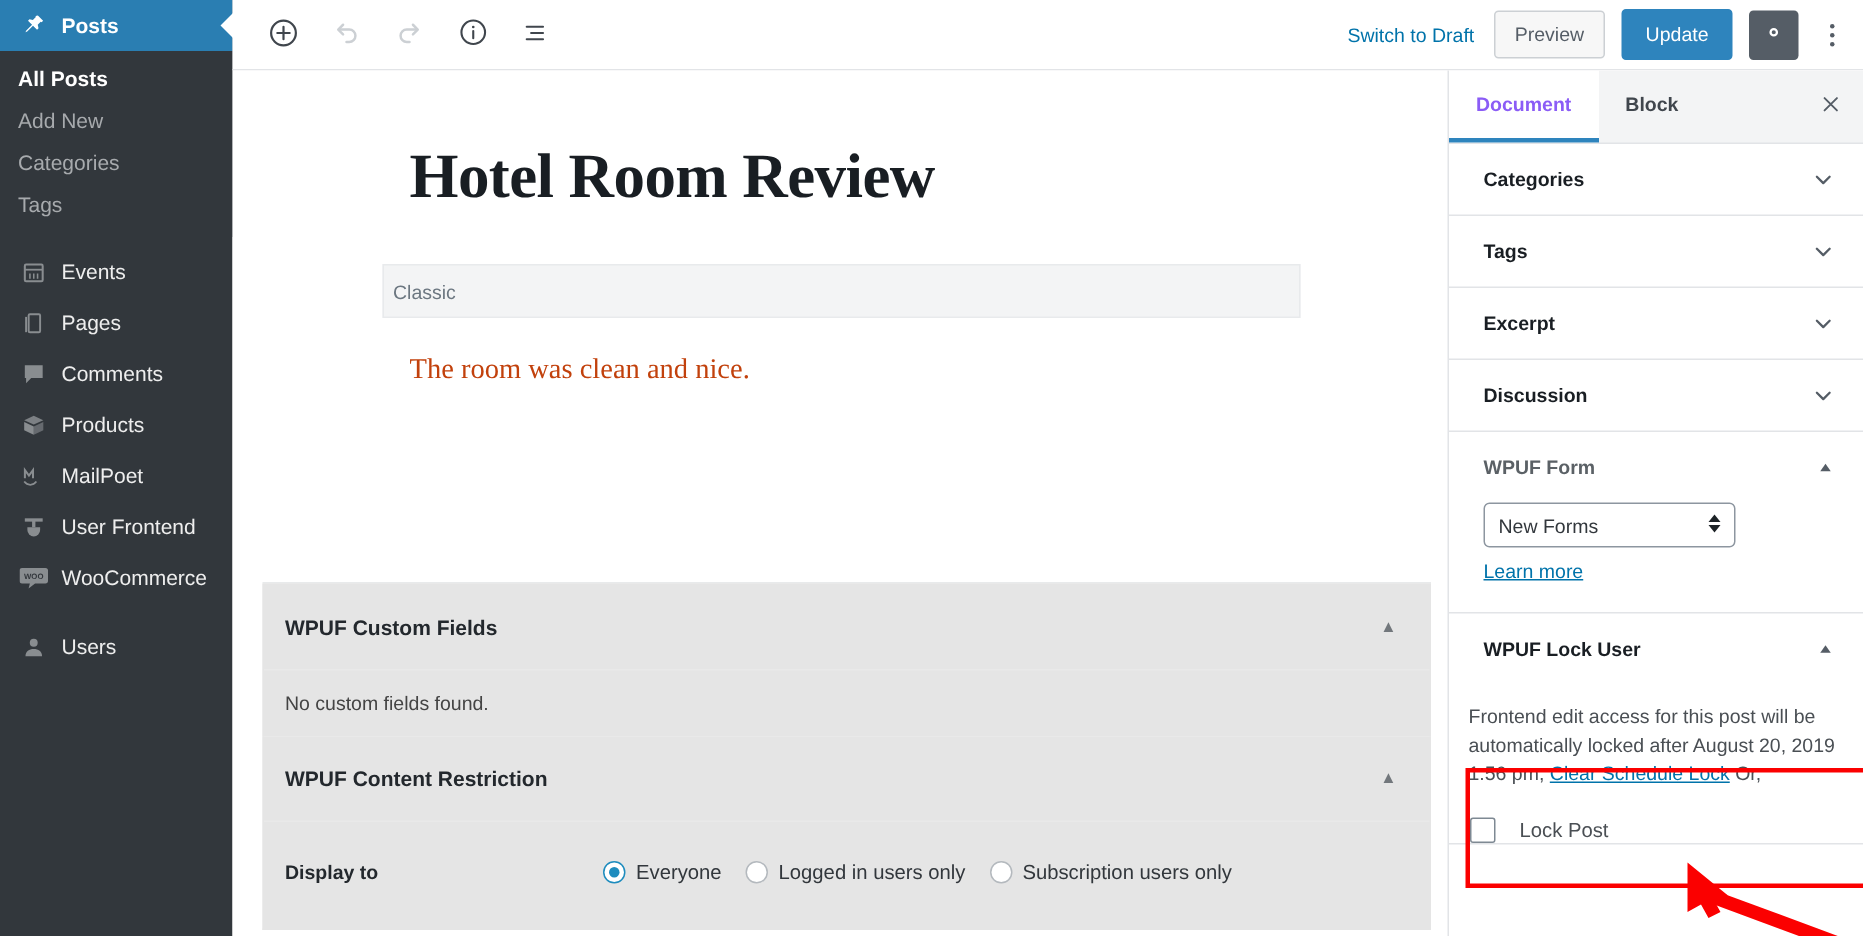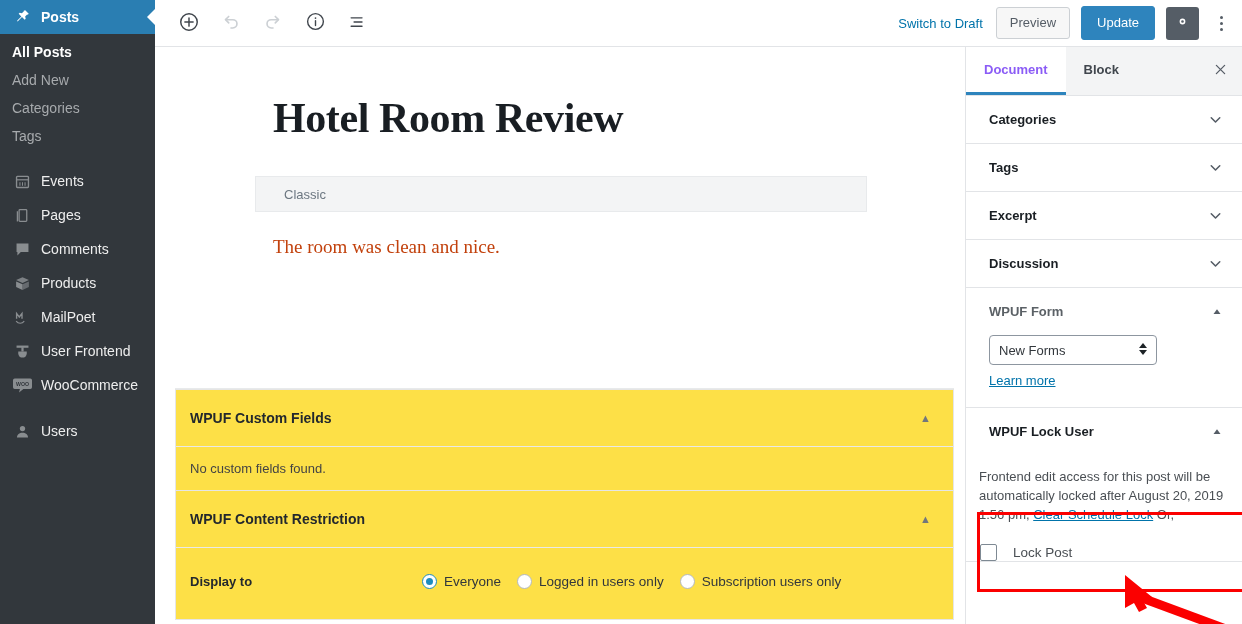--- a/index.html
+++ b/index.html
@@ -140,21 +140,21 @@
     color: #191e23;
     letter-spacing: -0.4px;
   }
   #classic-block {
     margin: 35px 0 0 100px;
     width: 612px;
     height: 36px;
     background: #f3f4f5;
     border: 1px solid #e8eaec;
     display: flex; align-items: center;
-    padding-left: 28px;
+    padding-left: 6px;
   }
   #classic-block-label { font-size: 13px; color: #6c7781; }
   #post-body {
     margin: 20px 0 0 118px;
     width: 600px;
     font-family: "Liberation Serif", serif;
     font-size: 19px;
     line-height: 1.6;
     color: #c2410c;
   }
@@ -162,39 +162,39 @@
   
   #metaboxes {
     position: absolute; left: 20px; top: 341px;
     width: 779px;
     border-top: 1px solid #e8eaeb;
     background: #fff;
   }
   .mb {
     border: 1px solid #e5e5e5;
     border-top: none;
-    background: #fde047;
+    background: #e5e5e5;
   }
   .mb:first-child { border-top: 1px solid #e5e5e5; }
   .mb-head {
     display: flex; align-items: center;
     height: 56px;
     padding: 0 22px 0 14px;
     cursor: pointer;
   }
   .mb-title { font-size: 14px; font-weight: 600; color: #23282d; }
   .mb-toggle { margin-left: auto; color: #72777c; font-size: 11px; line-height: 1; }
   .mb-body {
     border-top: 1px solid #e9e9e9;
     padding: 14px 14px;
     font-size: 13px;
     color: #444;
   }
   #restriction-body { padding: 26px 14px 30px 14px; }
-  .field-row { display: flex; align-items: center; gap: 20px; }
+  .field-row { display: flex; align-items: center; }
   .field-label { font-size: 13px; font-weight: 700; color: #23282d; width: 212px; flex: 0 0 212px; }
   .radio-set { display: flex; align-items: center; gap: 16px; }
   .radio-opt { display: flex; align-items: center; gap: 7px; font-size: 13.5px; color: #32373c; cursor: pointer; }
   .radio-dot {
     width: 15px; height: 15px; border-radius: 50%;
     border: 1px solid #b4b9be; background: #fff;
     display: inline-block; position: relative; flex: 0 0 15px;
   }
   .radio-opt.checked .radio-dot { border-color: #1e8cbe; }
   .radio-opt.checked .radio-dot::after {

